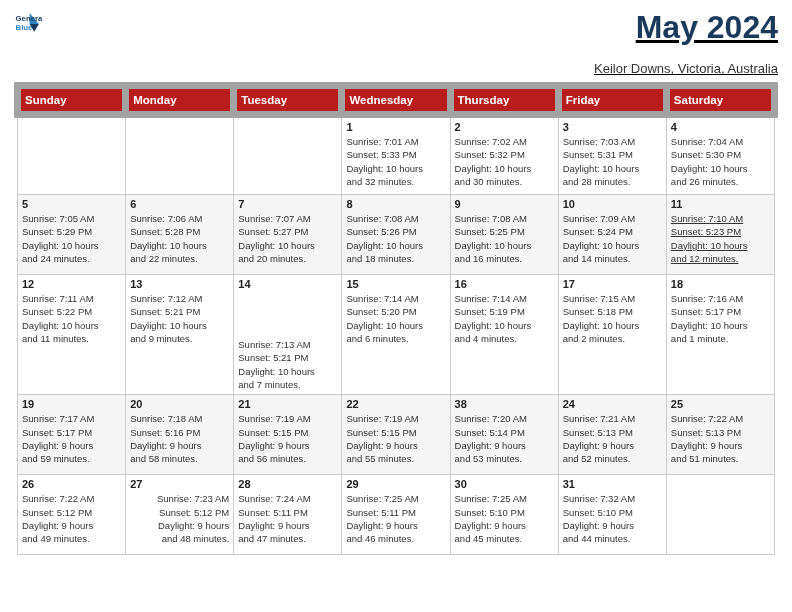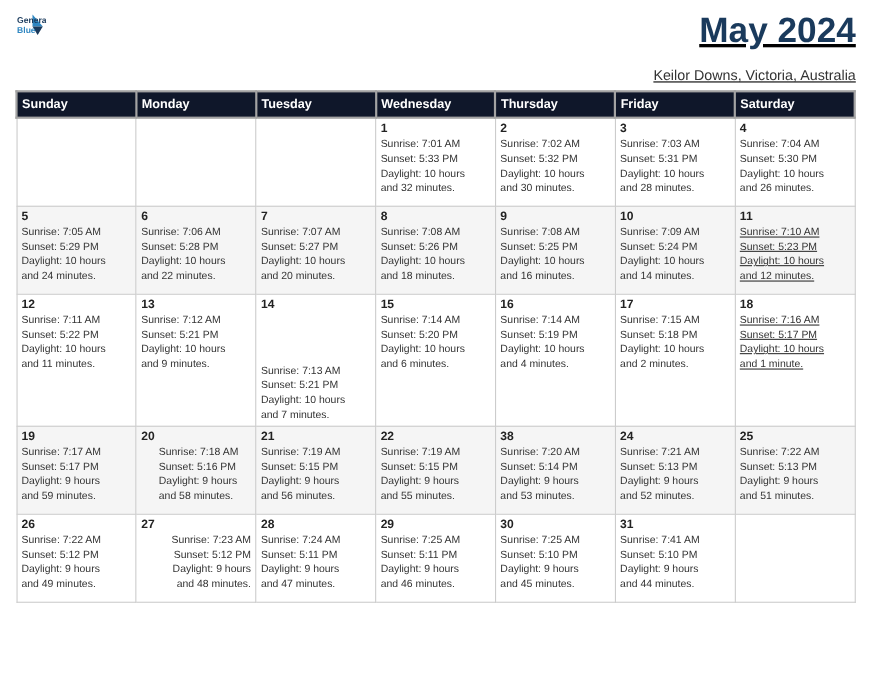--- a/index.html
+++ b/index.html
@@ -45,27 +45,27 @@
       font-size: 13px;
       color: #333;
       margin-top: 16px;
     }
     .calendar {
       width: 100%;
       border-collapse: collapse;
       border: 1px solid #ccc;
     }
     .calendar th {
-      background: #0f172a;
+      background: #b91c1c;
       color: #fff;
       font-size: 11.5px;
       font-weight: bold;
       padding: 5px 4px;
       text-align: left;
-      border: 2px solid #a3a3a3;
+      border: 7px solid #a3a3a3;
     }
     .calendar td {
       border: 1px solid #ccc;
       vertical-align: top;
       padding: 3px 4px 3px 4px;
       width: calc(100% / 7);
       height: 80px;
       background: #fff;
     }
     .calendar tr:nth-child(even) td {
@@ -241,37 +241,37 @@
           </td>
           <td>
             <div class="day-number">17</div>
             <div class="day-info" style="white-space: pre-line;">Sunrise: 7:15 AM
 Sunset: 5:18 PM
 Daylight: 10 hours
 and 2 minutes.</div>
           </td>
           <td>
             <div class="day-number">18</div>
-            <div class="day-info" style="white-space: pre-line; text-decoration: underline;">Sunrise: 7:16 AM
+            <div class="day-info" style="white-space: pre-line;">Sunrise: 7:16 AM
 Sunset: 5:17 PM
 Daylight: 10 hours
 and 1 minute.</div>
           </td>
         </tr>
         <tr>
           <td>
             <div class="day-number">19</div>
             <div class="day-info" style="white-space: pre-line;">Sunrise: 7:17 AM
 Sunset: 5:17 PM
 Daylight: 9 hours
 and 59 minutes.</div>
           </td>
           <td>
             <div class="day-number">20</div>
-            <div class="day-info" style="white-space: pre-line; margin-left: 16px;">Sunrise: 7:18 AM
+            <div class="day-info" style="white-space: pre-line;">Sunrise: 7:18 AM
 Sunset: 5:16 PM
 Daylight: 9 hours
 and 58 minutes.</div>
           </td>
           <td>
             <div class="day-number">21</div>
             <div class="day-info" style="white-space: pre-line;">Sunrise: 7:19 AM
 Sunset: 5:15 PM
 Daylight: 9 hours
 and 56 minutes.</div>
@@ -336,21 +336,21 @@
           </td>
           <td>
             <div class="day-number">30</div>
             <div class="day-info" style="white-space: pre-line;">Sunrise: 7:25 AM
 Sunset: 5:10 PM
 Daylight: 9 hours
 and 45 minutes.</div>
           </td>
           <td>
             <div class="day-number">31</div>
-            <div class="day-info" style="white-space: pre-line;">Sunrise: 7:41 AM
+            <div class="day-info" style="white-space: pre-line;">Sunrise: 7:32 AM
 Sunset: 5:10 PM
 Daylight: 9 hours
 and 44 minutes.</div>
           </td>
           <td class="empty-cell"></td>
         </tr>
       </tbody>
   </table>
 </div>
 

